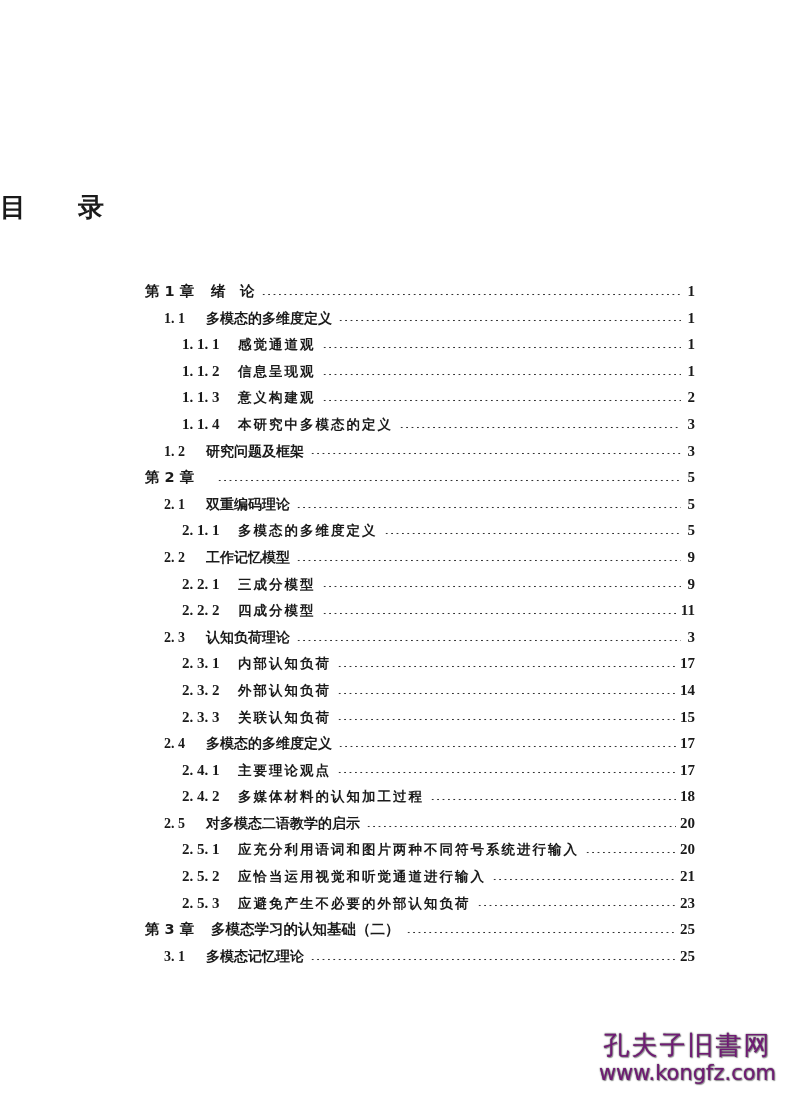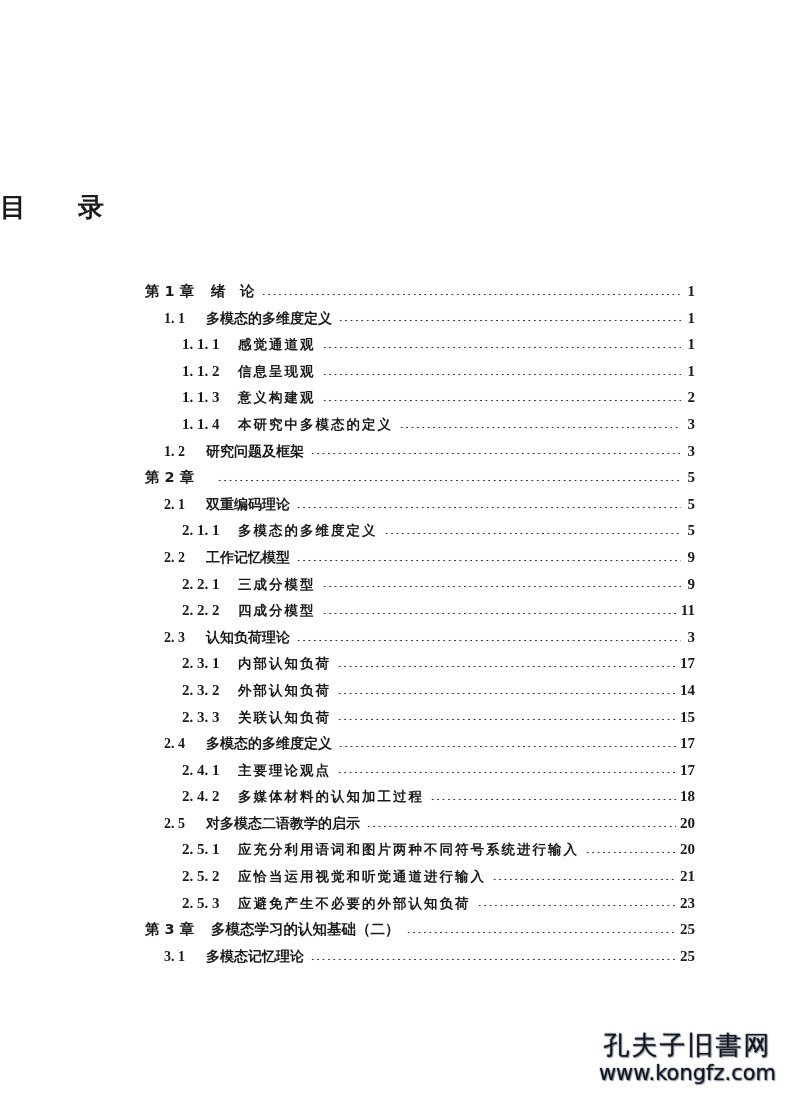--- a/index.html
+++ b/index.html
@@ -28,21 +28,21 @@
     .label { flex: 0 0 auto; }
     .row.l3 .label { letter-spacing: 2px; }
     .leader {
       flex: 1 1 auto; margin: 0 4px 0 6px; height: 1px; align-self: center; position: relative; top: 3px;
       background-image: radial-gradient(circle, #333 0.9px, transparent 1.1px);
       background-size: 5.4px 3px; background-repeat: repeat-x; background-position: left center;
       height: 3px;
     }
     .page { flex: 0 0 auto; font-family: "Liberation Serif", serif; font-size: 15px; min-width: 10px; text-align: right; }
     .watermark {
-      position: absolute; left: 590px; top: 1028px; width: 195px; text-align: center; color: #0f172a;
+      position: absolute; left: 590px; top: 1028px; width: 195px; text-align: center; color: #701a75;
       text-shadow: 0 0 1px #666, 0 0 2px #888, 1px 1px 1px #999;
     }
     .wm-cn { font-family: "DejaVu Serif", serif; font-size: 26px; letter-spacing: 2px; }
     .wm-url { font-family: "DejaVu Sans", sans-serif; font-size: 21px; margin-top: -2px; }
   </style>
 </head>
 <body>
 
 <div class="title">
   <span>目</span><span class="gap"></span><span>录</span>

